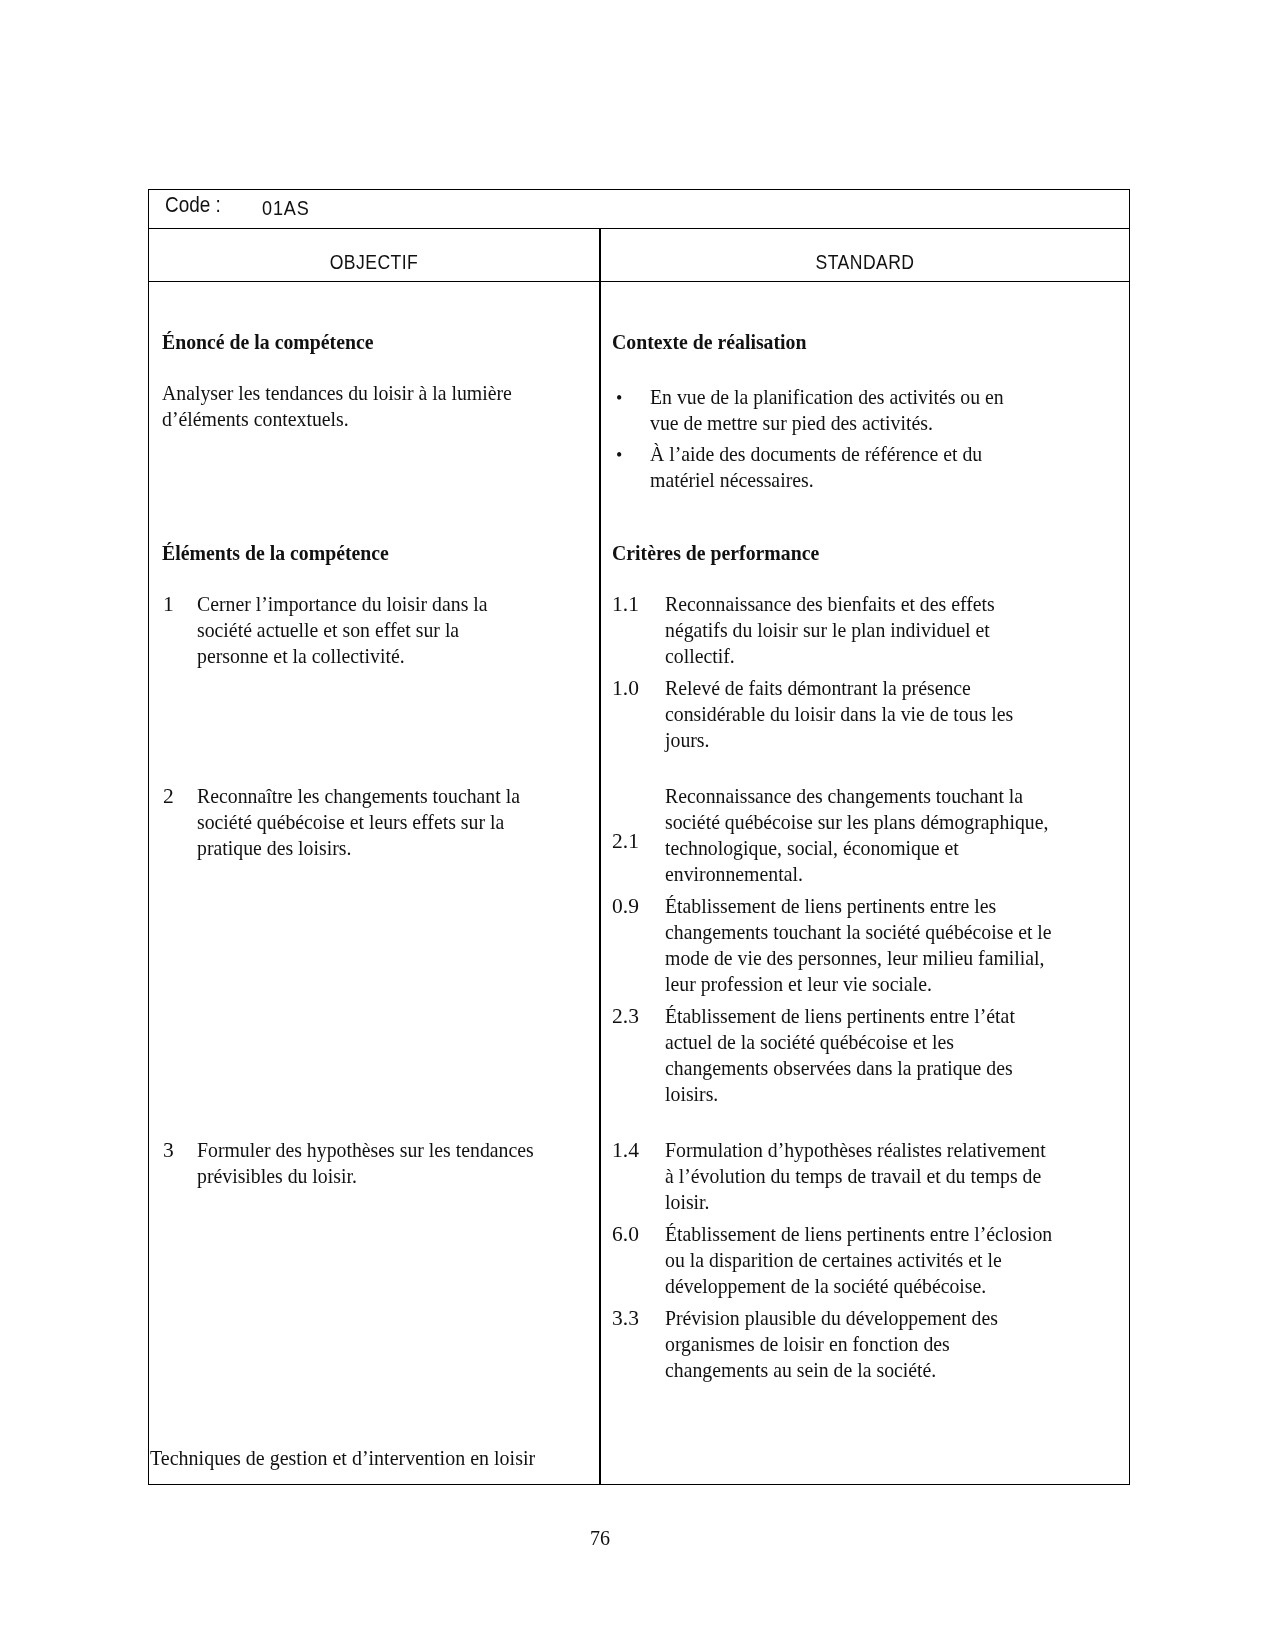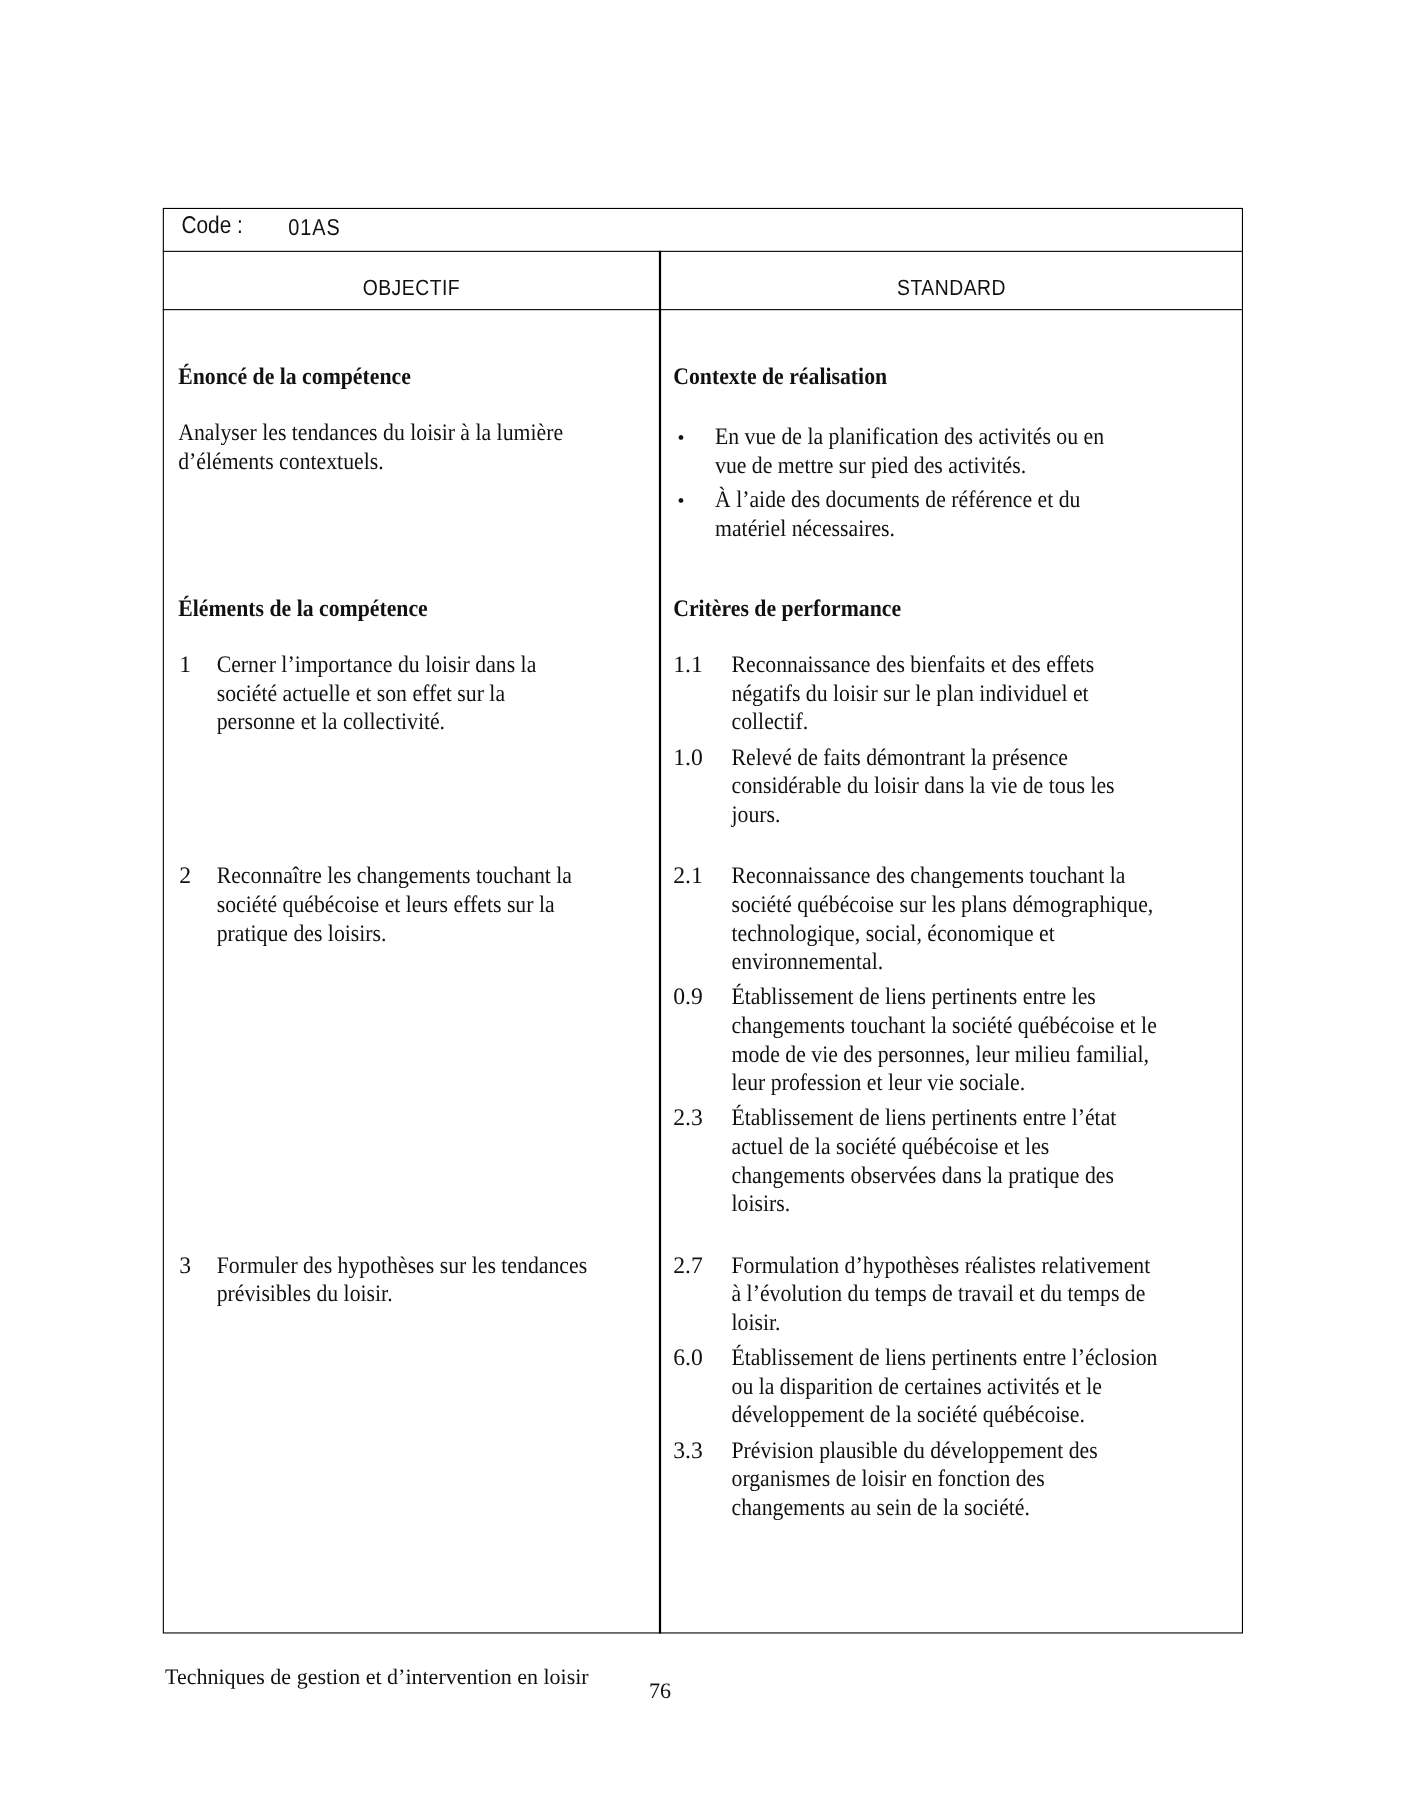--- a/index.html
+++ b/index.html
@@ -83,21 +83,21 @@
   <div>collectif.</div>
 </div>
 
 <div class="abs num" style="left:612px; top:675px;">1.0</div>
 <div class="abs para" style="left:665px; top:675px; width:500px;">
   <div>Relevé de faits démontrant la présence</div>
   <div>considérable du loisir dans la vie de tous les</div>
   <div>jours.</div>
 </div>
 
-<div class="abs num" style="left:612px; top:783px;text-align:center;">2.1</div>
+<div class="abs num" style="left:612px; top:828px;text-align:center;">2.1</div>
 <div class="abs para" style="left:665px; top:783px; width:500px;">
   <div>Reconnaissance des changements touchant la</div>
   <div>société québécoise sur les plans démographique,</div>
   <div>technologique, social, économique et</div>
   <div>environnemental.</div>
 </div>
 
 <div class="abs num" style="left:612px; top:893px;">0.9</div>
 <div class="abs para" style="left:665px; top:893px; width:500px;">
   <div>Établissement de liens pertinents entre les</div>
@@ -107,35 +107,35 @@
 </div>
 
 <div class="abs num" style="left:612px; top:1003px;font-family:Liberation Serif, serif;">2.3</div>
 <div class="abs para" style="left:665px; top:1003px; width:500px;">
   <div>Établissement de liens pertinents entre l’état</div>
   <div>actuel de la société québécoise et les</div>
   <div>changements observées dans la pratique des</div>
   <div>loisirs.</div>
 </div>
 
-<div class="abs num" style="left:612px; top:1137px;">2.7</div>
+<div class="abs num" style="left:612px; top:1137px;">1.4</div>
 <div class="abs para" style="left:665px; top:1137px; width:500px;">
   <div>Formulation d’hypothèses réalistes relativement</div>
   <div>à l’évolution du temps de travail et du temps de</div>
   <div>loisir.</div>
 </div>
 
 <div class="abs num" style="left:612px; top:1221px;">6.0</div>
 <div class="abs para" style="left:665px; top:1221px; width:500px;">
   <div>Établissement de liens pertinents entre l’éclosion</div>
   <div>ou la disparition de certaines activités et le</div>
   <div>développement de la société québécoise.</div>
 </div>
 
 <div class="abs num" style="left:612px; top:1305px;">3.3</div>
 <div class="abs para" style="left:665px; top:1305px; width:500px;">
   <div>Prévision plausible du développement des</div>
   <div>organismes de loisir en fonction des</div>
   <div>changements au sein de la société.</div>
 </div>
 
-<div class="abs footer" style="left:150px; top:1514px;text-align:right;">Techniques de gestion et d’intervention en loisir</div>
+<div class="abs footer" style="left:150px; top:1447px;text-align:right;">Techniques de gestion et d’intervention en loisir</div>
 <div class="abs footer" style="left:590px; top:1527px;">76</div>
 
 </body></html>

